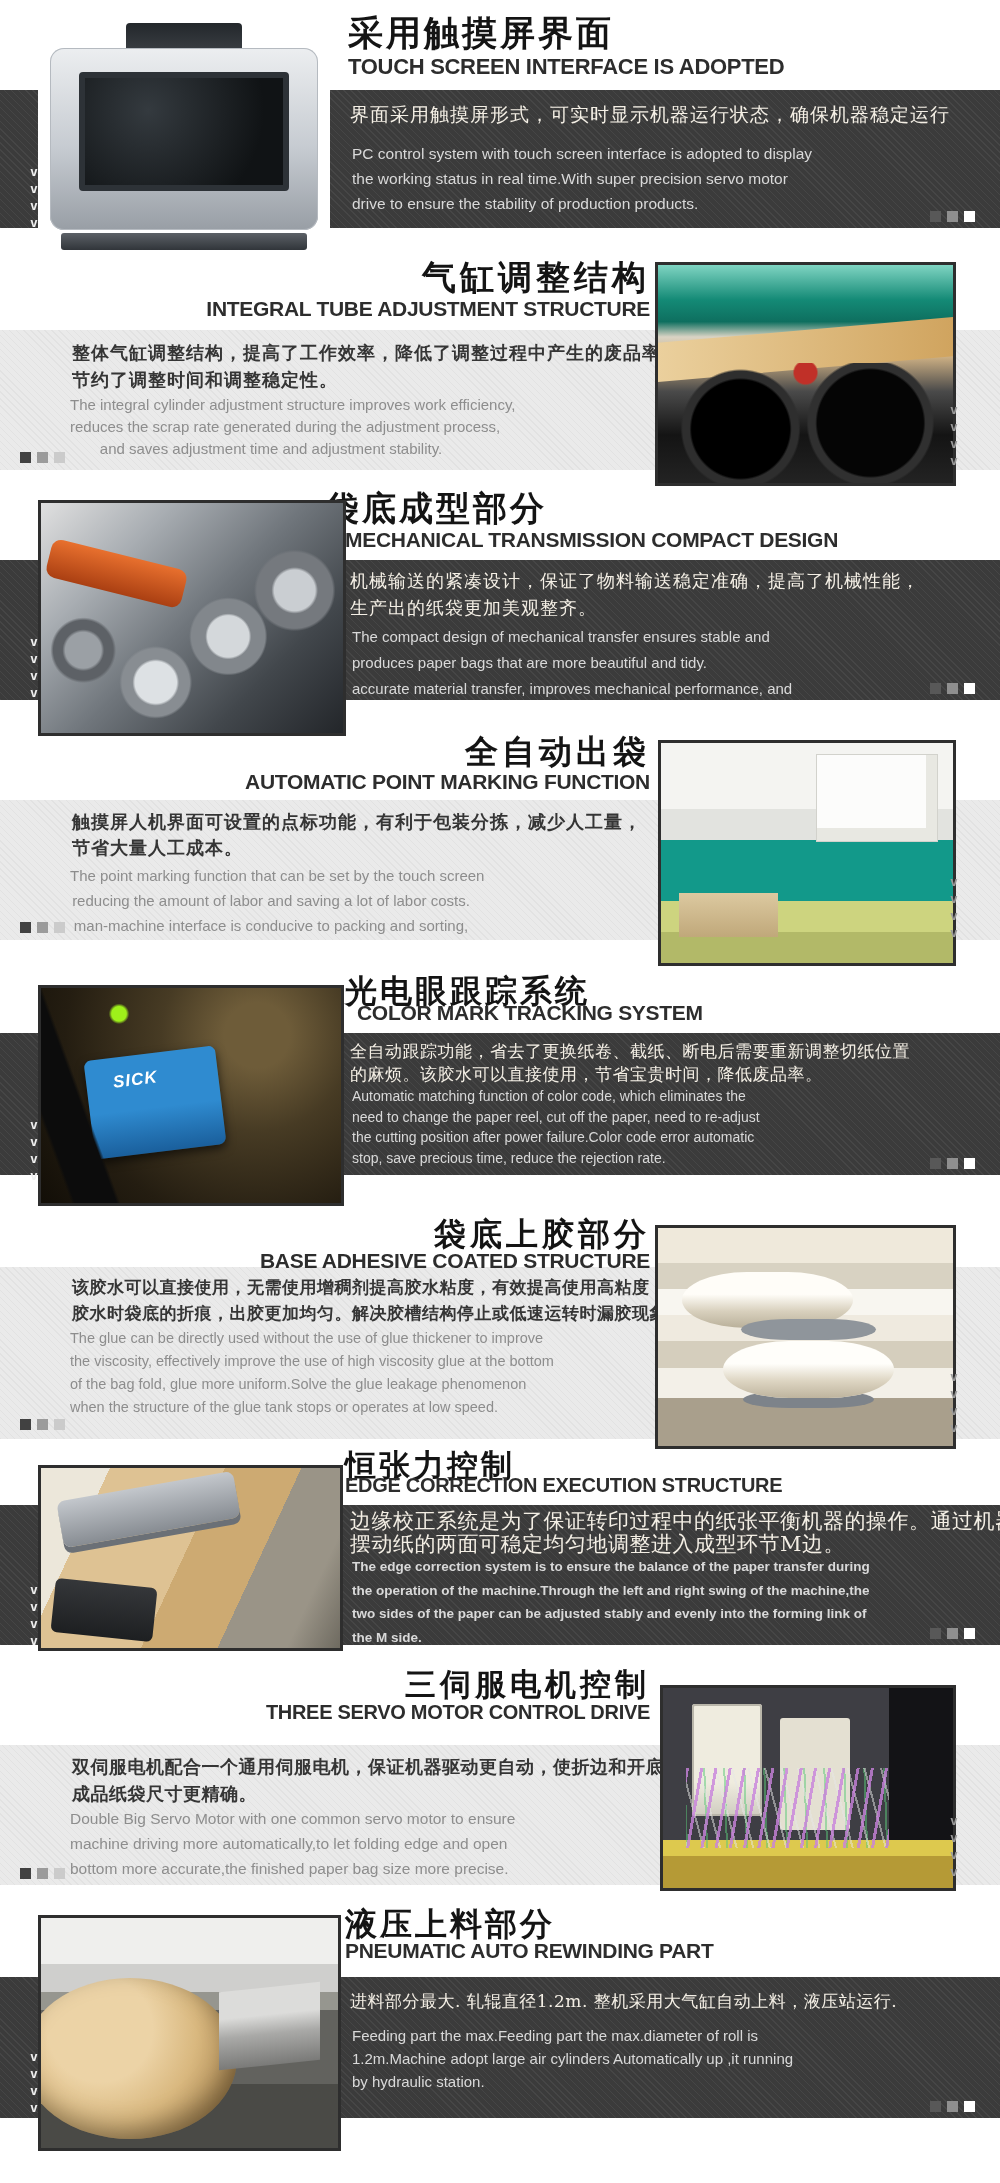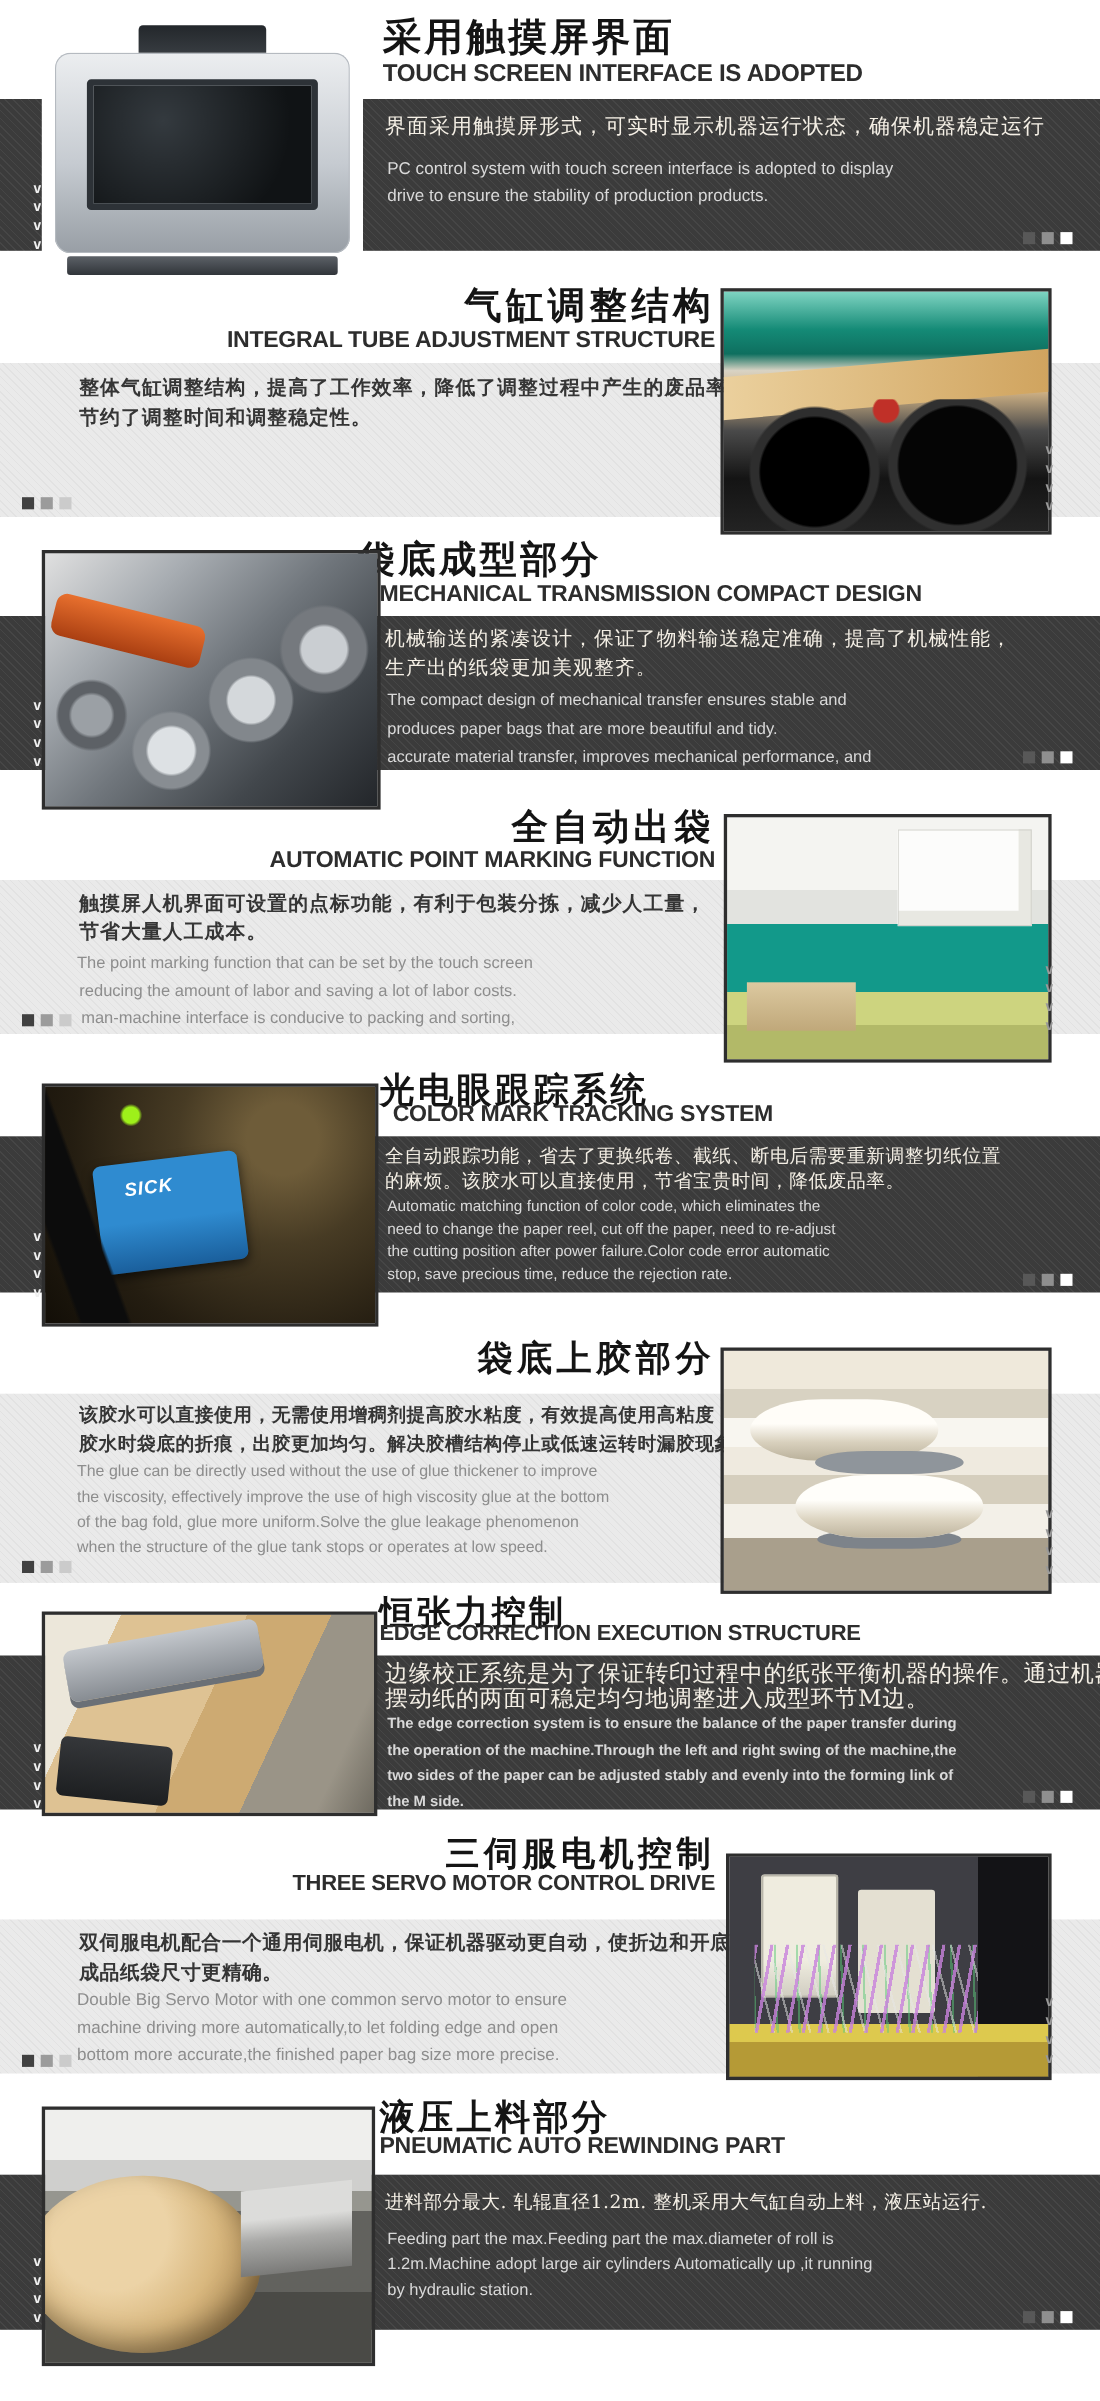--- a/index.html
+++ b/index.html
@@ -154,20 +154,21 @@
           <div class="ph-a"></div>
           <div class="ph-b"></div>
         </div>
         <h2 class="title-zh">采用触摸屏界面</h2>
         <h3 class="title-en">TOUCH SCREEN INTERFACE IS ADOPTED</h3>
         <div class="body-zh">
           <div class="line">界面采用触摸屏形式，可实时显示机器运行状态，确保机器稳定运行</div>
         </div>
         <div class="body-en">
           <div class="line">PC control system with touch screen interface is adopted to display</div>
+          <div class="line">the working status in real time.With super precision servo motor</div>
           <div class="line">drive to ensure the stability of production products.</div>
         </div>
         <div class="squares">
           <span style="background: rgb(88, 88, 88);"></span>
           <span style="background: rgb(143, 143, 143);"></span>
           <span style="background: rgb(255, 255, 255);"></span>
         </div>
         <div class="chevrons">
           <span>v</span>
           <span>v</span>
@@ -179,20 +180,25 @@
         <div class="band"></div>
         <div class="photo photo-2 framed">
           <div class="ph-a"></div>
           <div class="ph-b"></div>
         </div>
         <h2 class="title-zh">气缸调整结构</h2>
         <h3 class="title-en">INTEGRAL TUBE ADJUSTMENT STRUCTURE</h3>
         <div class="body-zh">
           <div class="line">整体气缸调整结构，提高了工作效率，降低了调整过程中产生的废品率，</div>
           <div class="line">节约了调整时间和调整稳定性。</div>
+        </div>
+        <div class="body-en">
+          <div class="line">The integral cylinder adjustment structure improves work efficiency,</div>
+          <div class="line">reduces the scrap rate generated during the adjustment process,</div>
+          <div class="line">and saves adjustment time and adjustment stability.</div>
         </div>
         <div class="squares">
           <span style="background: rgb(65, 65, 65);"></span>
           <span style="background: rgb(155, 155, 155);"></span>
           <span style="background: rgb(203, 203, 203);"></span>
         </div>
         <div class="chevrons">
           <span>v</span>
           <span>v</span>
           <span>v</span>
@@ -288,20 +294,21 @@
           <span>v</span>
         </div>
       </section>
       <section class="sec s6 band-light photo-right">
         <div class="band"></div>
         <div class="photo photo-6 framed">
           <div class="ph-a"></div>
           <div class="ph-b"></div>
         </div>
         <h2 class="title-zh">袋底上胶部分</h2>
+        <h3 class="title-en">BASE ADHESIVE COATED STRUCTURE</h3>
         <div class="body-zh">
           <div class="line">该胶水可以直接使用，无需使用增稠剂提高胶水粘度，有效提高使用高粘度</div>
           <div class="line">胶水时袋底的折痕，出胶更加均匀。解决胶槽结构停止或低速运转时漏胶现象。</div>
         </div>
         <div class="body-en">
           <div class="line">The glue can be directly used without the use of glue thickener to improve</div>
           <div class="line">the viscosity, effectively improve the use of high viscosity glue at the bottom</div>
           <div class="line">of the bag fold, glue more uniform.Solve the glue leakage phenomenon</div>
           <div class="line">when the structure of the glue tank stops or operates at low speed.</div>
         </div>

